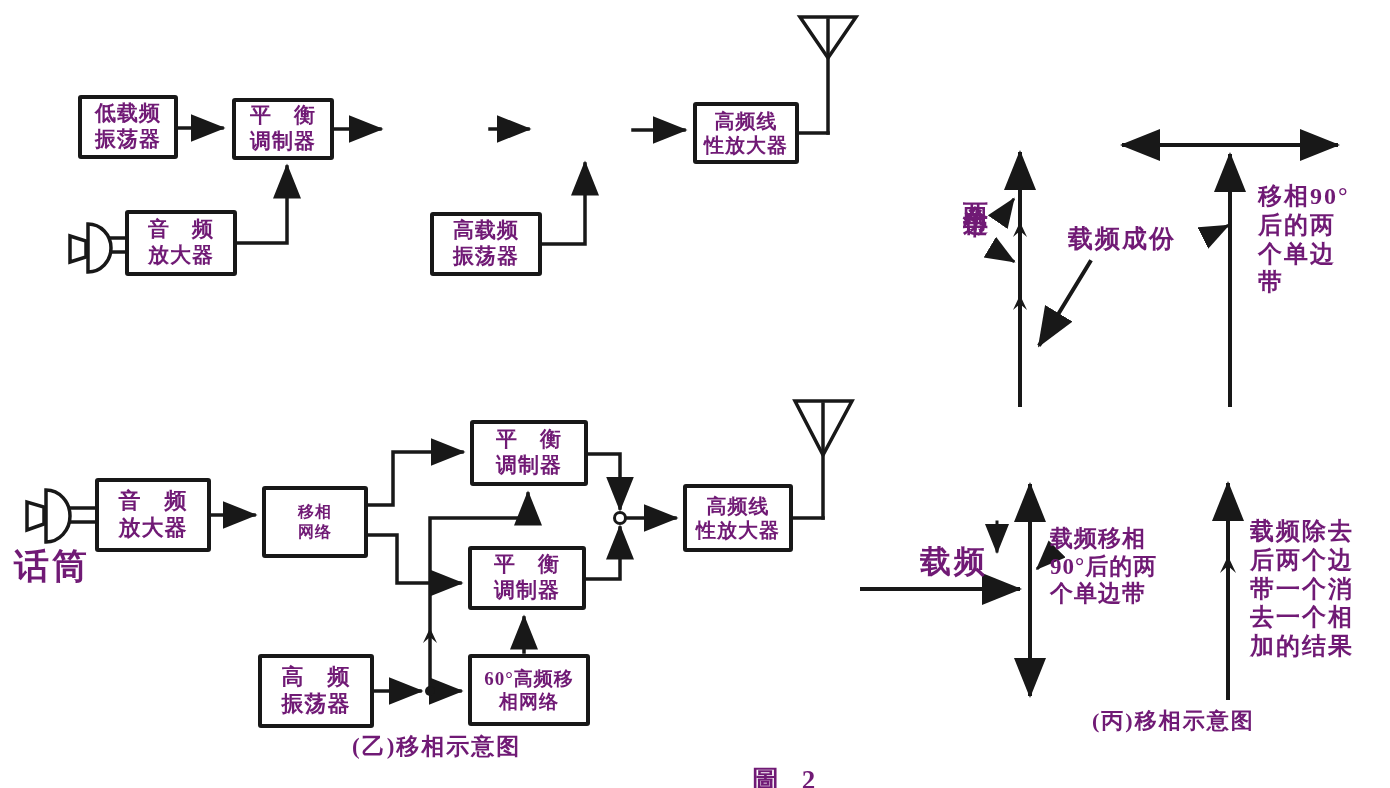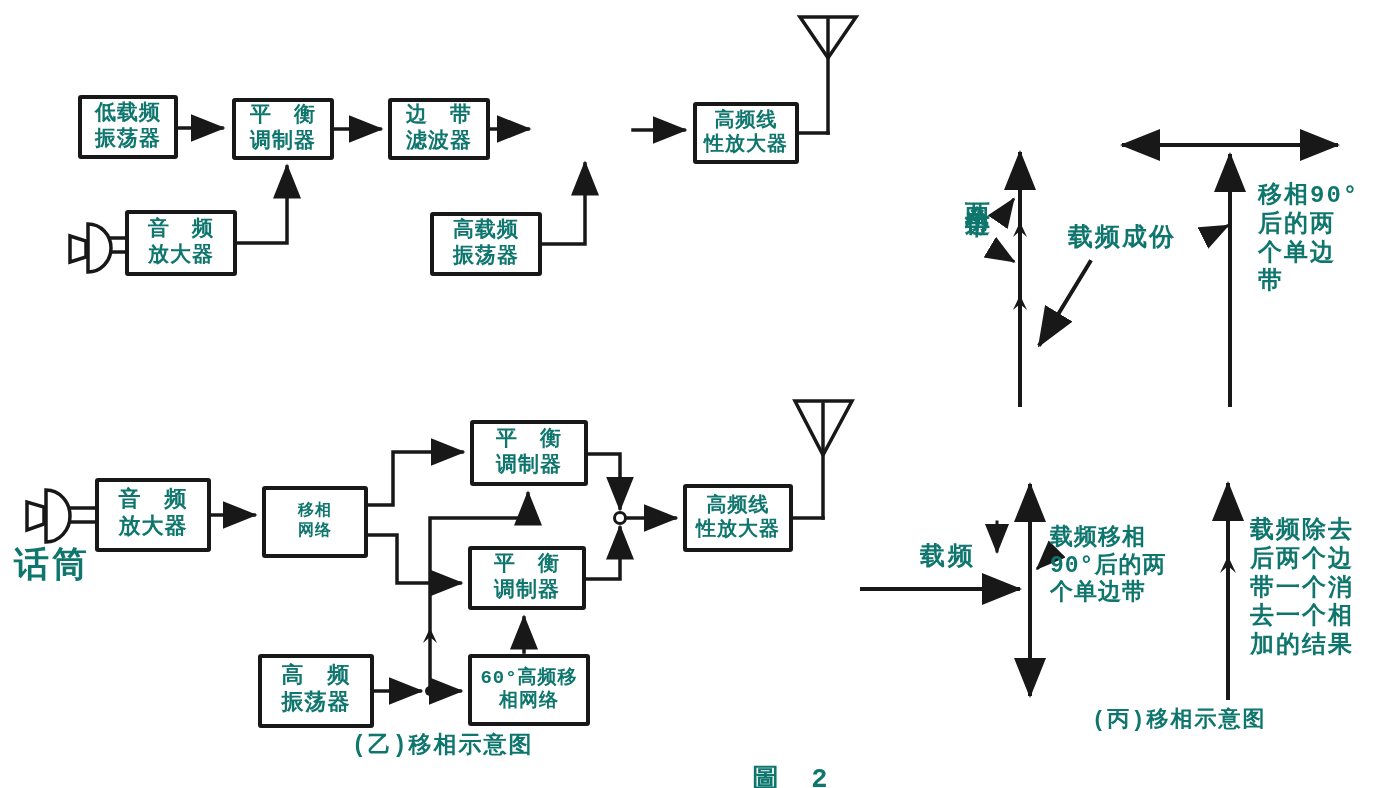--- a/index.html
+++ b/index.html
@@ -1,18 +1,18 @@
 <!DOCTYPE html>
 <html><head>
 <meta charset="utf-8">
 <style>
   html,body{margin:0;padding:0;background:#ffffff;}
   .canvas{
     position:relative;width:1390px;height:788px;background:#ffffff;
-    font-family:Liberation Mono, monospace;color:#0f766e;overflow:hidden;
+    font-family:Liberation Serif, serif;color:#701a75;overflow:hidden;
   }
   svg.wires{position:absolute;left:0;top:0;}
   .block{
     position:absolute;box-sizing:border-box;border:4px solid #181818;border-radius:3px;
     display:flex;align-items:center;justify-content:center;text-align:center;
     white-space:pre-line;font-weight:bold;font-size:21px;line-height:1.22;letter-spacing:1px;
   }
   .lbl{position:absolute;font-weight:bold;white-space:pre-line;line-height:1.2;}
   .vert{writing-mode:vertical-rl;text-orientation:upright;}
 </style>
@@ -99,22 +99,20 @@
       <path d="M46,490 a24,26 0 0 1 0,52 Z"></path>
       <line x1="71" y1="508" x2="95" y2="508"></line>
       <line x1="71" y1="522" x2="95" y2="522"></line>
     </g>
   </svg>
 
   <div class="block" style="left:78px;top:95px;width:100px;height:64px">低载频
 振荡器</div>
   <div class="block" style="left:232px;top:98px;width:102px;height:62px">平　衡
 调制器</div>
-  <div class="block" style="left:388px;top:98px;width:102px;height:62px">边　带
-滤波器</div>
   <div class="block" style="left:693px;top:102px;width:106px;height:62px;font-size:20px">高频线
 性放大器</div>
   <div class="block" style="left:125px;top:210px;width:112px;height:66px">音　频
 放大器</div>
   <div class="block" style="left:430px;top:212px;width:112px;height:64px">高载频
 振荡器</div>
 
   <div class="block" style="left:95px;top:478px;width:116px;height:74px;font-size:22px">音　频
 放大器</div>
   <div class="block" style="left:262px;top:486px;width:106px;height:72px;font-size:16px">移相
@@ -133,21 +131,21 @@
   <div class="lbl" style="left:352px;top:733px;font-size:23px;letter-spacing:2px">(乙)移相示意图</div>
 
   <div class="lbl" style="left:752px;top:764px;font-size:27px;letter-spacing:8px">圖 2</div>
 
   <div class="lbl vert" style="left:960px;top:183px;height:170px;font-size:25px;letter-spacing:2px">两个单边带</div>
   <div class="lbl" style="left:1068px;top:224px;font-size:25px;letter-spacing:2px">载频成份</div>
   <div class="lbl" style="left:1258px;top:182px;font-size:24px;letter-spacing:2px">移相90°
 后的两
 个单边
 带</div>
-  <div class="lbl" style="left:920px;top:543px;font-size:25px;letter-spacing:3px">载频</div>
+  <div class="lbl" style="left:920px;top:543px;font-size:31px;letter-spacing:3px">载频</div>
   <div class="lbl" style="left:1050px;top:525px;font-size:23px;letter-spacing:1px">载频移相
 90°后的两
 个单边带</div>
   <div class="lbl" style="left:1092px;top:708px;font-size:22px;letter-spacing:2px">(丙)移相示意图</div>
   <div class="lbl" style="left:1250px;top:517px;font-size:24px;letter-spacing:2px">载频除去
 后两个边
 带一个消
 去一个相
 加的结果</div>
 

